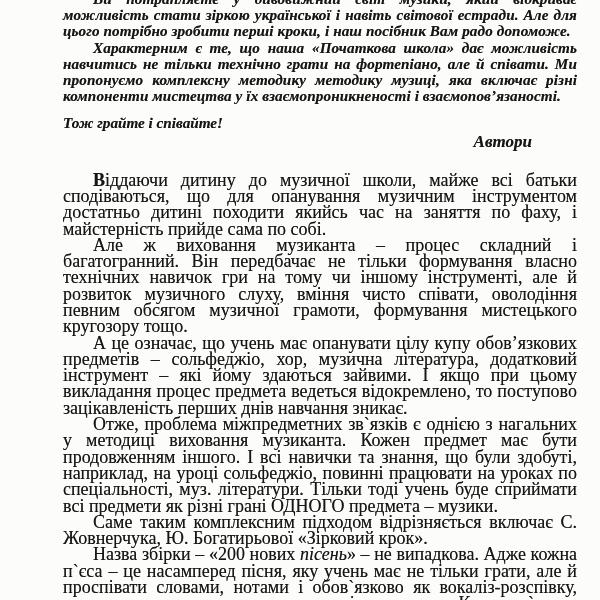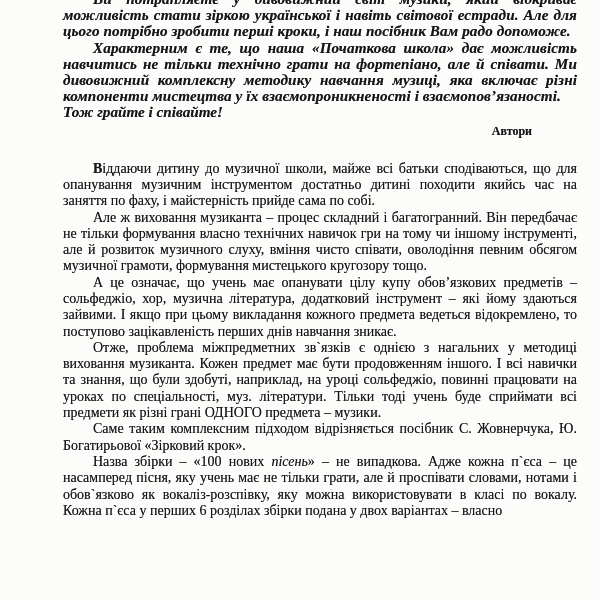--- a/index.html
+++ b/index.html
@@ -35,76 +35,78 @@
   .intro {
     font-style: italic;
     font-weight: bold;
     font-size: 15.2px;
     line-height: 16.2px;
     text-align: justify;
     text-indent: 30px;
     letter-spacing: 0.1px;
   }
   .motto-block {
+    margin-top: 11px;
   }
   .motto {
     font-style: italic;
     font-weight: bold;
     font-size: 15.2px;
     line-height: 16.6px;
     text-align: left;
   }
   .signature {
+    font-style: italic;
     font-weight: bold;
-    font-size: 12px;
+    font-size: 17px;
     line-height: 16.6px;
     text-align: right;
     padding-right: 45px;
     margin-top: 2px;
   }
   .bodytext {
     margin-top: 21px;
   }
   .bodytext p {
-    font-size: 14px;
+    font-size: 18px;
     line-height: 16.3px;
     text-align: justify;
     text-indent: 30px;
   }
   .initial {
     font-weight: bold;
   }
   .it { font-style: italic; }
 </style>
 </head>
 <body>
 
 <div class="sheet">
   <div class="textblock">
 
     <p class="intro">Ви потрапляєте у дивовижний світ музики, який відкриває можливість стати зіркою української і навіть світової естради. Але для цього потрібно зробити перші кроки, і наш посібник Вам радо допоможе.</p>
 
-    <p class="intro">Характерним є те, що наша «Початкова школа» дає можливість навчитись не тільки технічно грати на фортепіано, але й співати. Ми дивовижний комплексну методику навчання музиці, яка включає різні компоненти мистецтва у їх взаємопроникненості і взаємопов’язаності.</p>
+    <p class="intro">Характерним є те, що наша «Початкова школа» дає можливість навчитись не тільки технічно грати на фортепіано, але й співати. Ми пропонуємо комплексну методику методику музиці, яка включає різні компоненти мистецтва у їх взаємопроникненості і взаємопов’язаності.</p>
 
     <div class="motto-block">
       <p class="motto">Тож грайте і співайте!</p>
     </div>
 
     <p class="signature">Автори</p>
 
     <div class="bodytext">
 
       <p><span class="initial">В</span><span>іддаючи дитину до музичної школи, майже всі батьки сподіваються, що для опанування музичним інструментом достатньо дитині походити якийсь час на заняття по фаху, і майстерність прийде сама по собі.</span></p>
 
       <p>Але ж виховання музиканта – процес складний і багатогранний. Він передбачає не тільки формування власно технічних навичок гри на тому чи іншому інструменті, але й розвиток музичного слуху, вміння чисто співати, оволодіння певним обсягом музичної грамоти, формування мистецького кругозору тощо.</p>
 
-      <p>А це означає, що учень має опанувати цілу купу обов’язкових предметів – сольфеджіо, хор, музична література, додатковий інструмент – які йому здаються зайвими. І якщо при цьому викладання кожного предмета ведеться відокремлено, то поступово зацікавленість перших днів навчання зникає.</p>
+      <p>А це означає, що учень має опанувати цілу купу обов’язкових предметів – сольфеджіо, хор, музична література, додатковий інструмент – які йому здаються зайвими. І якщо при цьому викладання процес предмета ведеться відокремлено, то поступово зацікавленість перших днів навчання зникає.</p>
 
       <p>Отже, проблема міжпредметних зв`язків є однією з нагальних у методиці виховання музиканта. Кожен предмет має бути продовженням іншого. І всі навички та знання, що були здобуті, наприклад, на уроці сольфеджіо, повинні працювати на уроках по спеціальності, муз. літератури. Тільки тоді учень буде сприймати всі предмети як різні грані ОДНОГО предмета – музики.</p>
 
-      <p>Саме таким комплексним підходом відрізняється посібник С. Жовнерчука, Ю. Богатирьової «Зірковий крок».</p>
+      <p>Саме таким комплексним підходом відрізняється включає С. Жовнерчука, Ю. Богатирьової «Зірковий крок».</p>
 
 
-      <p><span>Назва збірки – «100 нових </span><em class="it">пісень</em><span>» – не випадкова. Адже кожна п`єса – це насамперед пісня, яку учень має не тільки грати, але й проспівати словами, нотами і обов`язково як вокаліз-розспівку, яку можна використовувати в класі по вокалу. Кожна п`єса у перших 6 розділах збірки подана у двох варіантах – власно</span></p>
+      <p><span>Назва збірки – «200 нових </span><em class="it">пісень</em><span>» – не випадкова. Адже кожна п`єса – це насамперед пісня, яку учень має не тільки грати, але й проспівати словами, нотами і обов`язково як вокаліз-розспівку, яку можна використовувати в класі по вокалу. Кожна п`єса у перших 6 розділах збірки подана у двох варіантах – власно</span></p>
 
     </div>
   </div>
 </div>
 
 </body></html>

